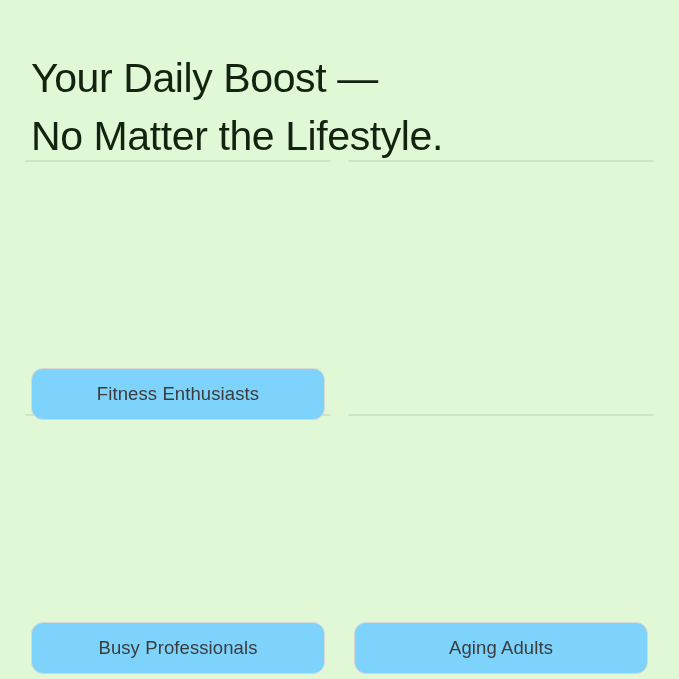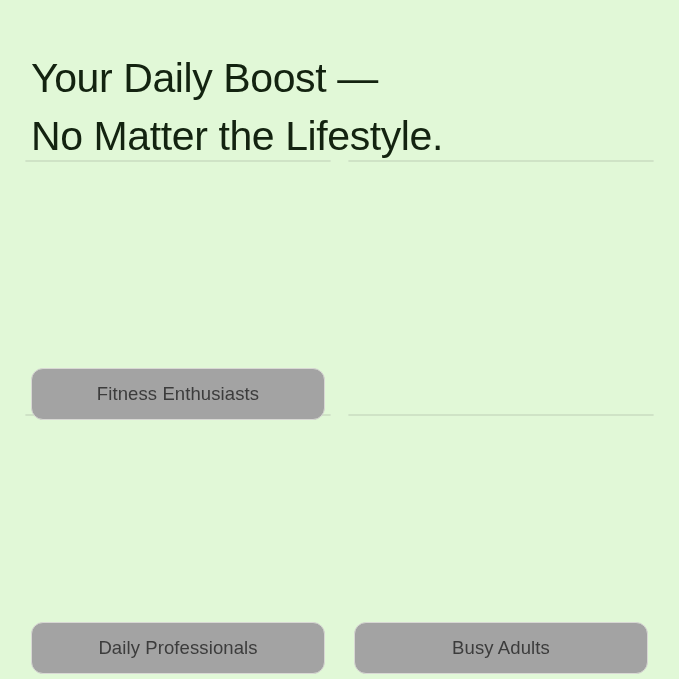--- a/index.html
+++ b/index.html
@@ -81,21 +81,21 @@
     background: radial-gradient(ellipse 110% 95% at 50% 30%, #eceae9 0%, #e3e1df 55%, #d6d4d1 100%);
   }
 
   
   .label-pill {
     position: absolute;
     left: 6px;
     right: 6px;
     bottom: -26px;
     height: 52px;
-    background: #a3a3a3;
+    background: #7dd3fc;
     border: 1px solid #d8d8d4;
     border-radius: 12px;
     display: flex;
     align-items: center;
     justify-content: center;
     z-index: 6;
     box-sizing: border-box;
   }
   .label-pill span {
     color: #3c3c3c;
@@ -158,30 +158,30 @@
     </div>
 
     <div class="card-wrap">
       <div class="card">
         <div class="photo">
           <div class="bg-studio-3"></div>
 
         </div>
       </div>
       <div class="label-pill">
-        <span>Daily Professionals</span>
+        <span>Busy Professionals</span>
       </div>
     </div>
 
     <div class="card-wrap">
       <div class="card">
         <div class="photo">
           <div class="bg-studio-4"></div>
 
         </div>
       </div>
       <div class="label-pill">
-        <span>Busy Adults</span>
+        <span>Aging Adults</span>
       </div>
     </div>
 
   </div>
 </div>
 
 </body></html>

